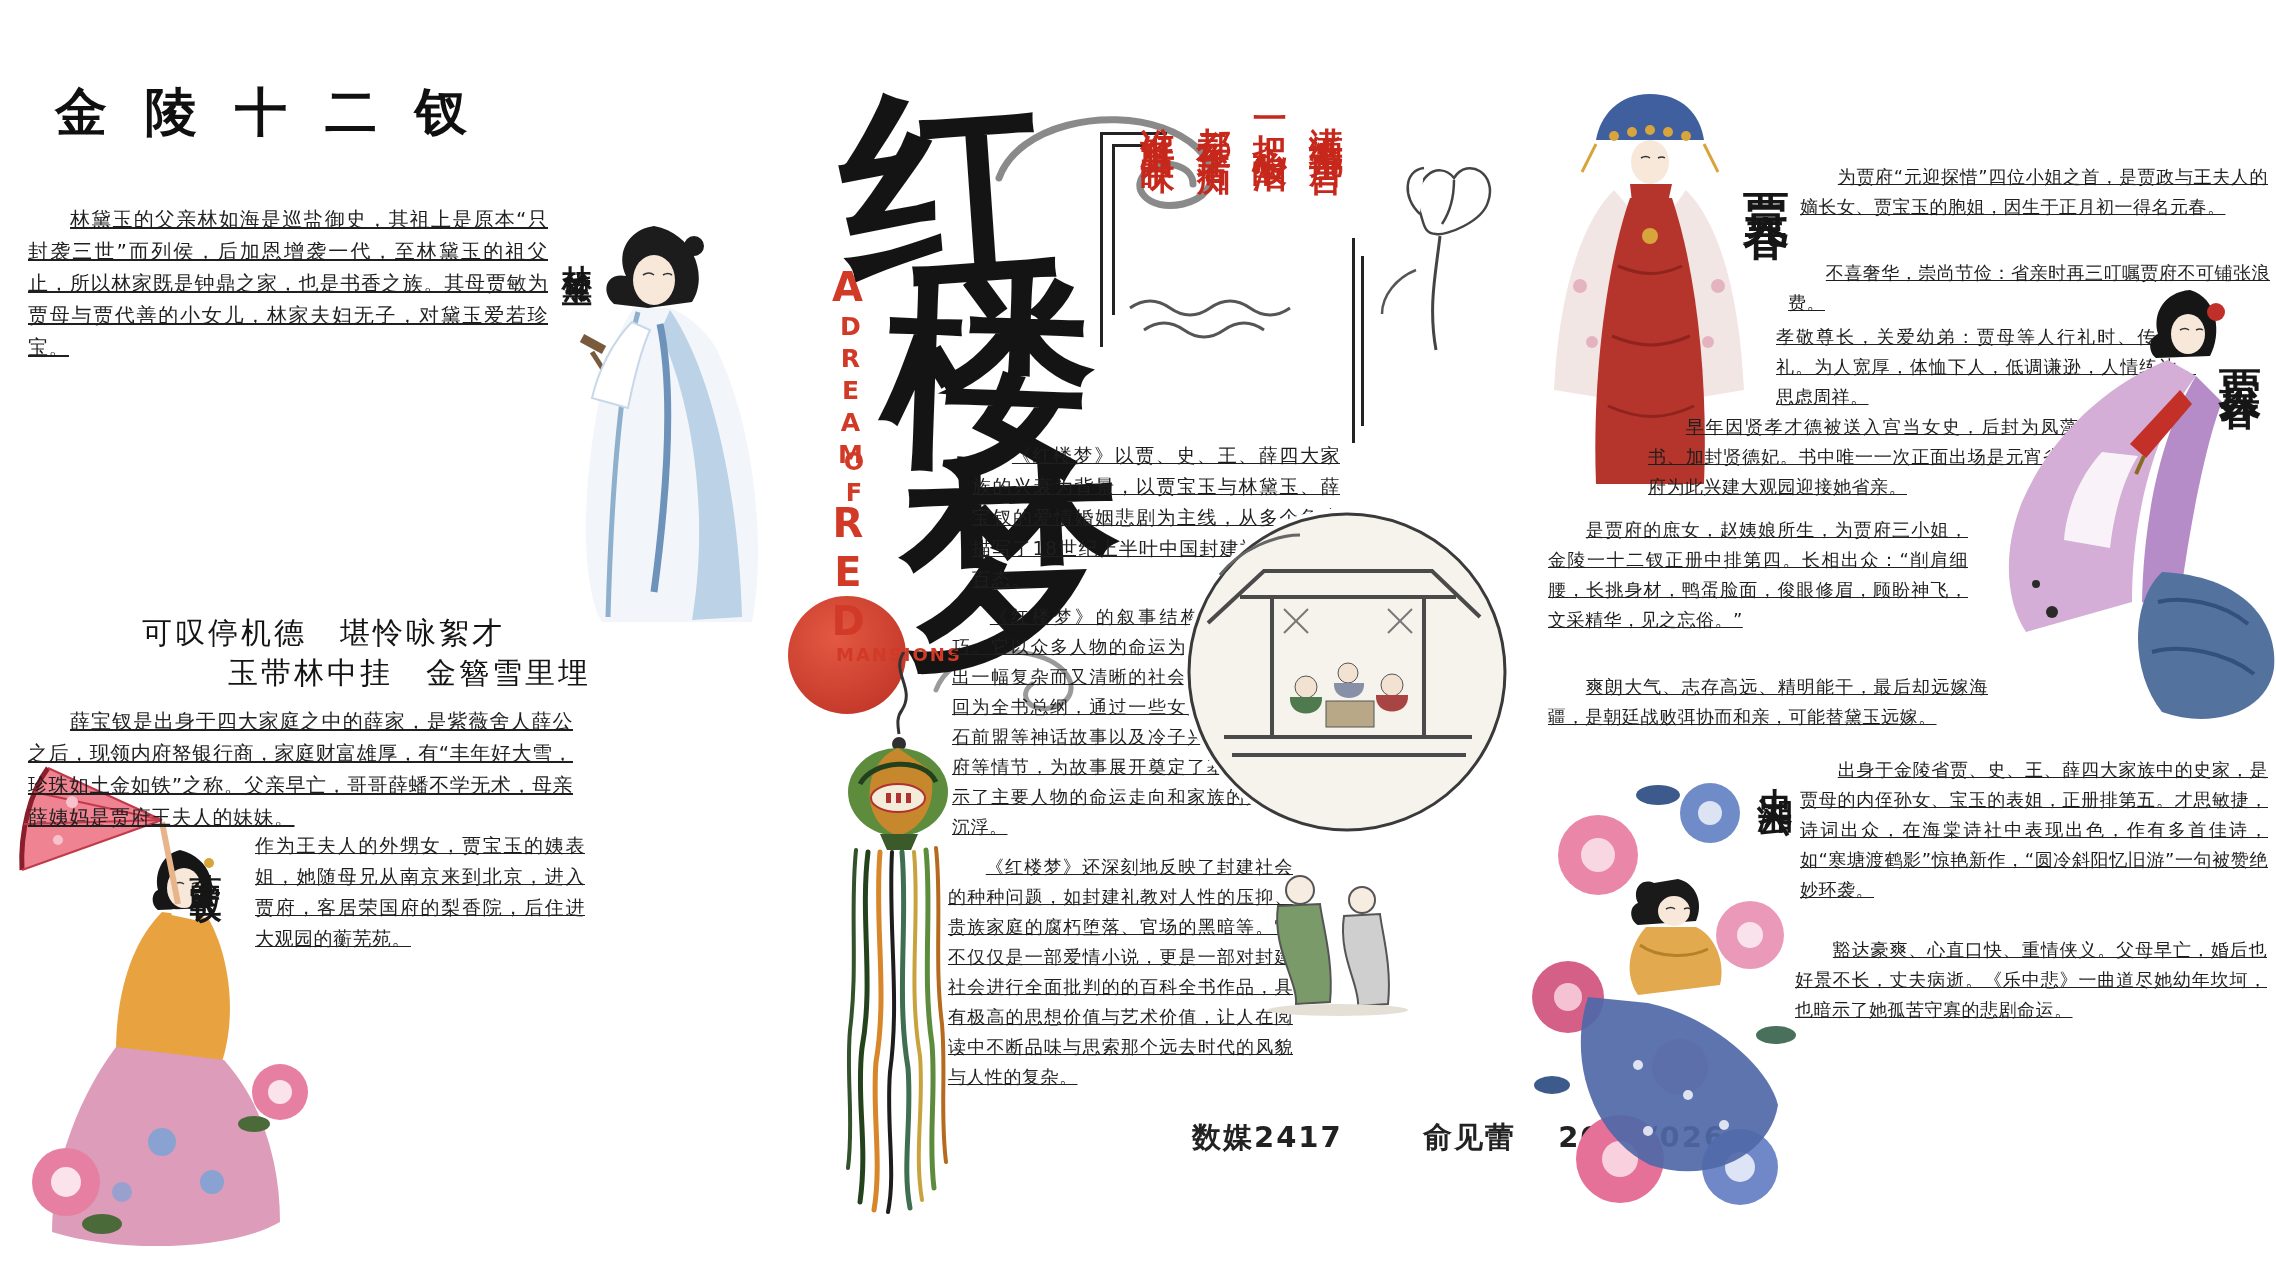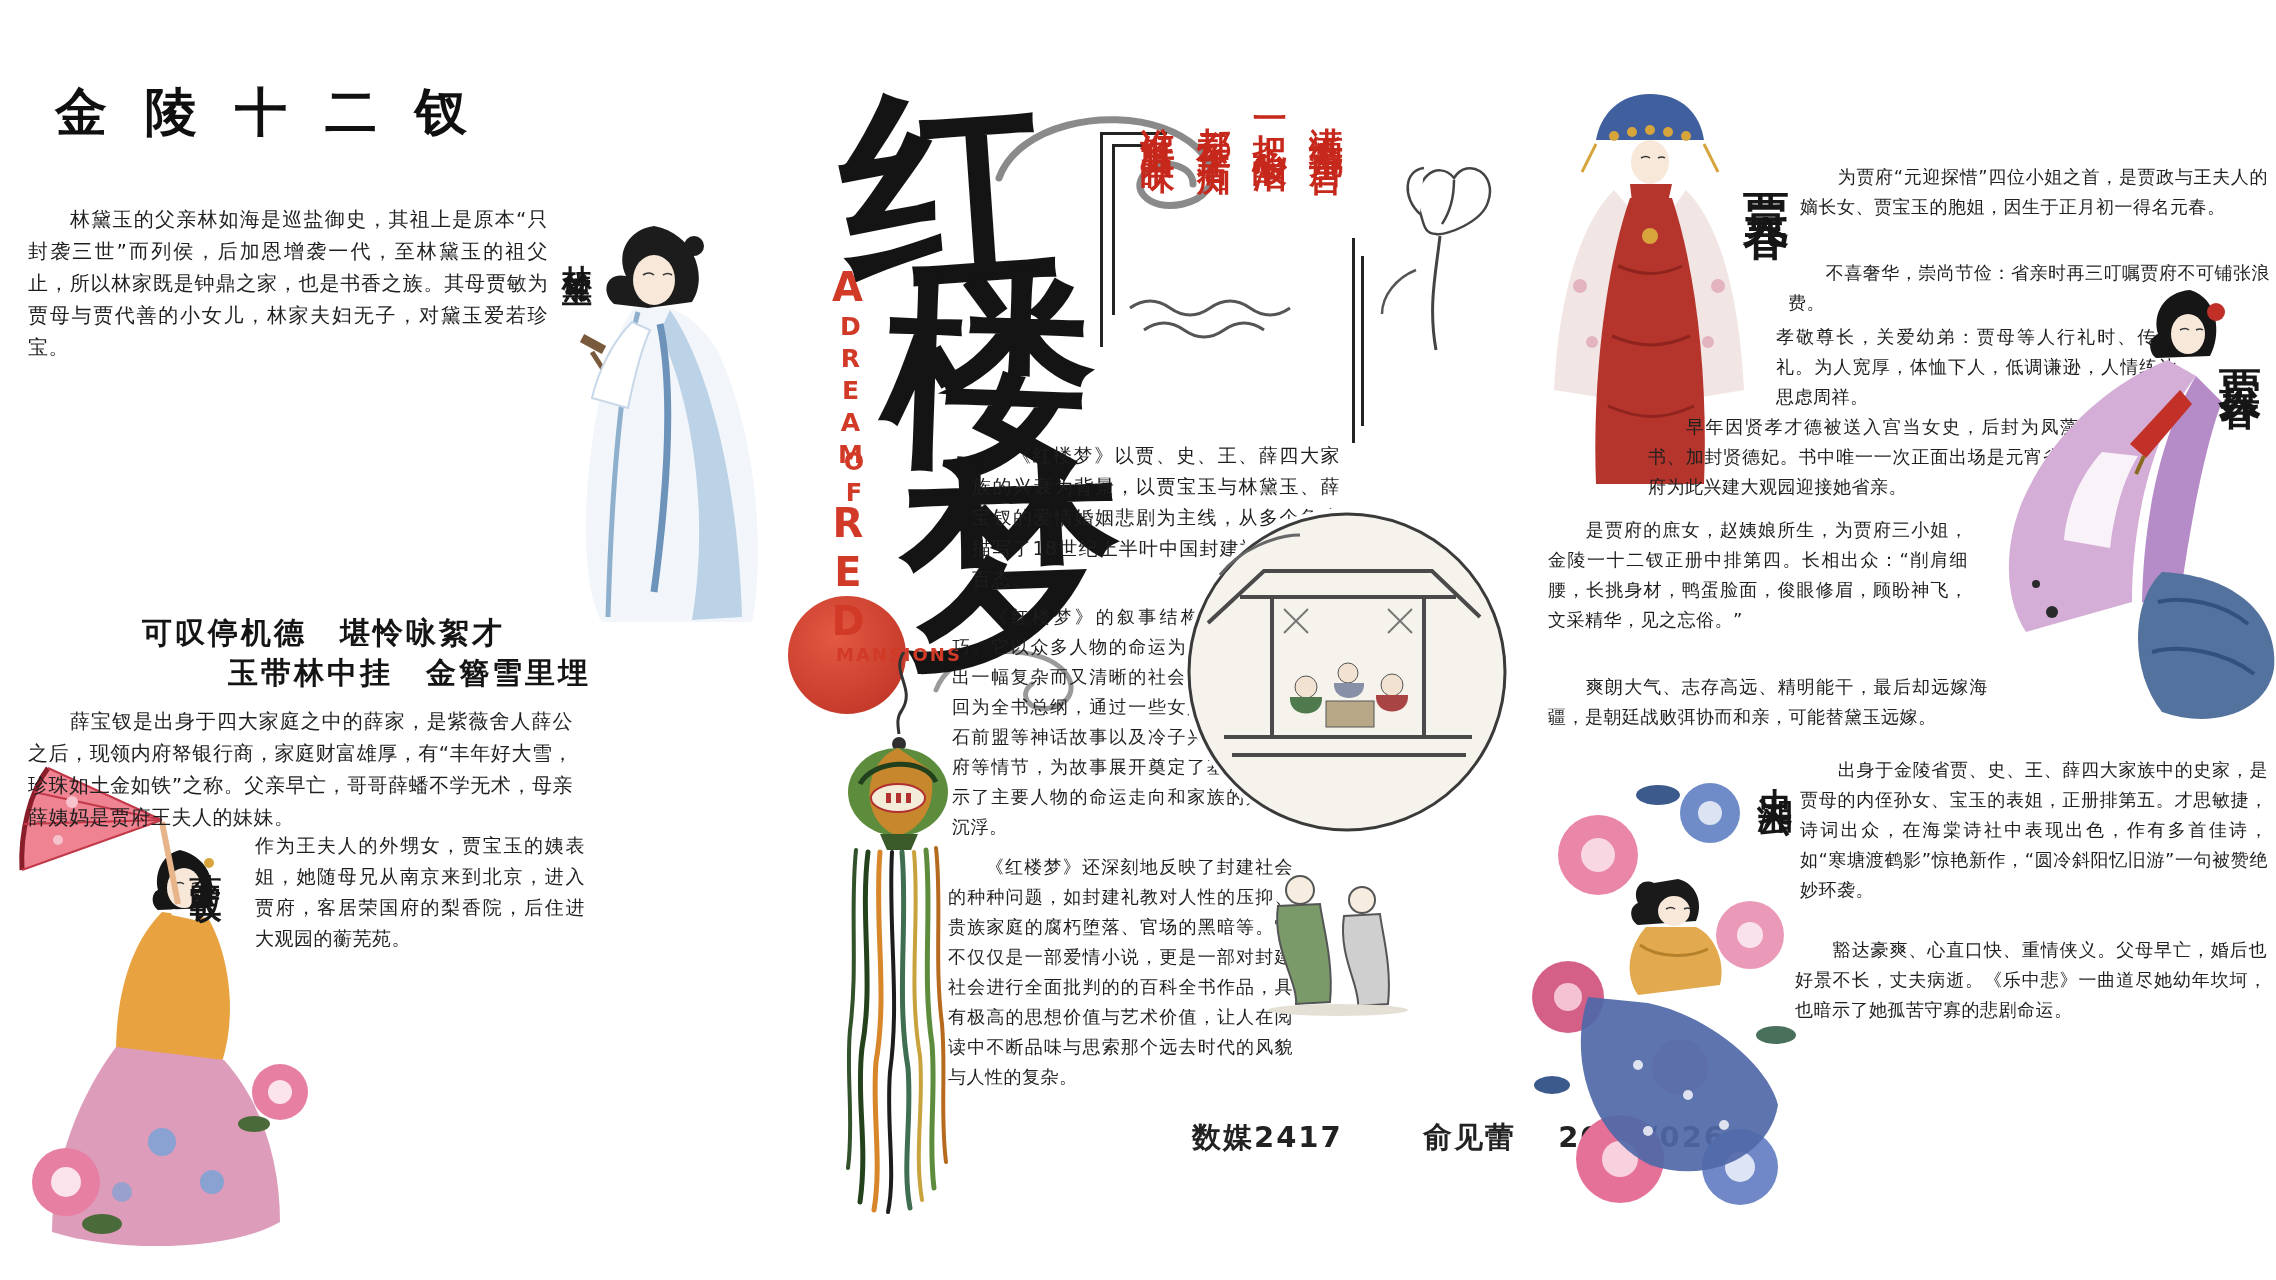--- a/index.html
+++ b/index.html
@@ -1,25 +1,25 @@
 <!DOCTYPE html>
 <html><head>
 <meta charset="utf-8">
 <title>Document</title>
 <style>
   html,body{margin:0;padding:0;background:#dcdcdc;}
   #canvas{position:relative;width:2276px;height:1280px;background:#ffffff;overflow:hidden;
           font-family:"DejaVu Sans","Liberation Sans",sans-serif;color:#1f1f1f;}
   .abs{position:absolute;}
-  .para{font-size:20px;line-height:32px;letter-spacing:.5px;text-indent:2.1em;text-align:justify;}
+  .para{font-size:20px;line-height:32px;letter-spacing:.5px;text-indent:2.1em;text-align:justify;text-decoration:underline;}
   .s19{font-size:19px;line-height:31px;}
   .s18{font-size:18px;line-height:30px;}
   .noind{text-indent:0;}
   .vlabel{writing-mode:vertical-rl;text-orientation:upright;font-weight:700;color:#161616;}
-  .poemline{font-size:30px;font-weight:700;letter-spacing:3px;color:#141414;}
+  .poemline{font-size:30px;font-weight:400;letter-spacing:3px;color:#141414;}
   .redpoem{writing-mode:vertical-rl;text-orientation:upright;color:#c7281c;font-weight:700;
            font-size:34px;letter-spacing:8px;line-height:1.65;}
   .redpoem div{margin:0;}
   .callig{font-weight:700;color:#141414;line-height:1;}
   .eng{color:#d23a28;font-weight:700;}
   .engv{writing-mode:vertical-lr;text-orientation:upright;letter-spacing:3px;line-height:1;}
   .main-title{font-size:52px;font-weight:700;letter-spacing:38px;color:#101010;white-space:nowrap;}
   .sig{font-size:29px;font-weight:600;color:#222;letter-spacing:2px;white-space:nowrap;}
   .cornerL{border-left:3px solid #232323;border-top:3px solid #232323;}
   .vline{background:#232323;}

